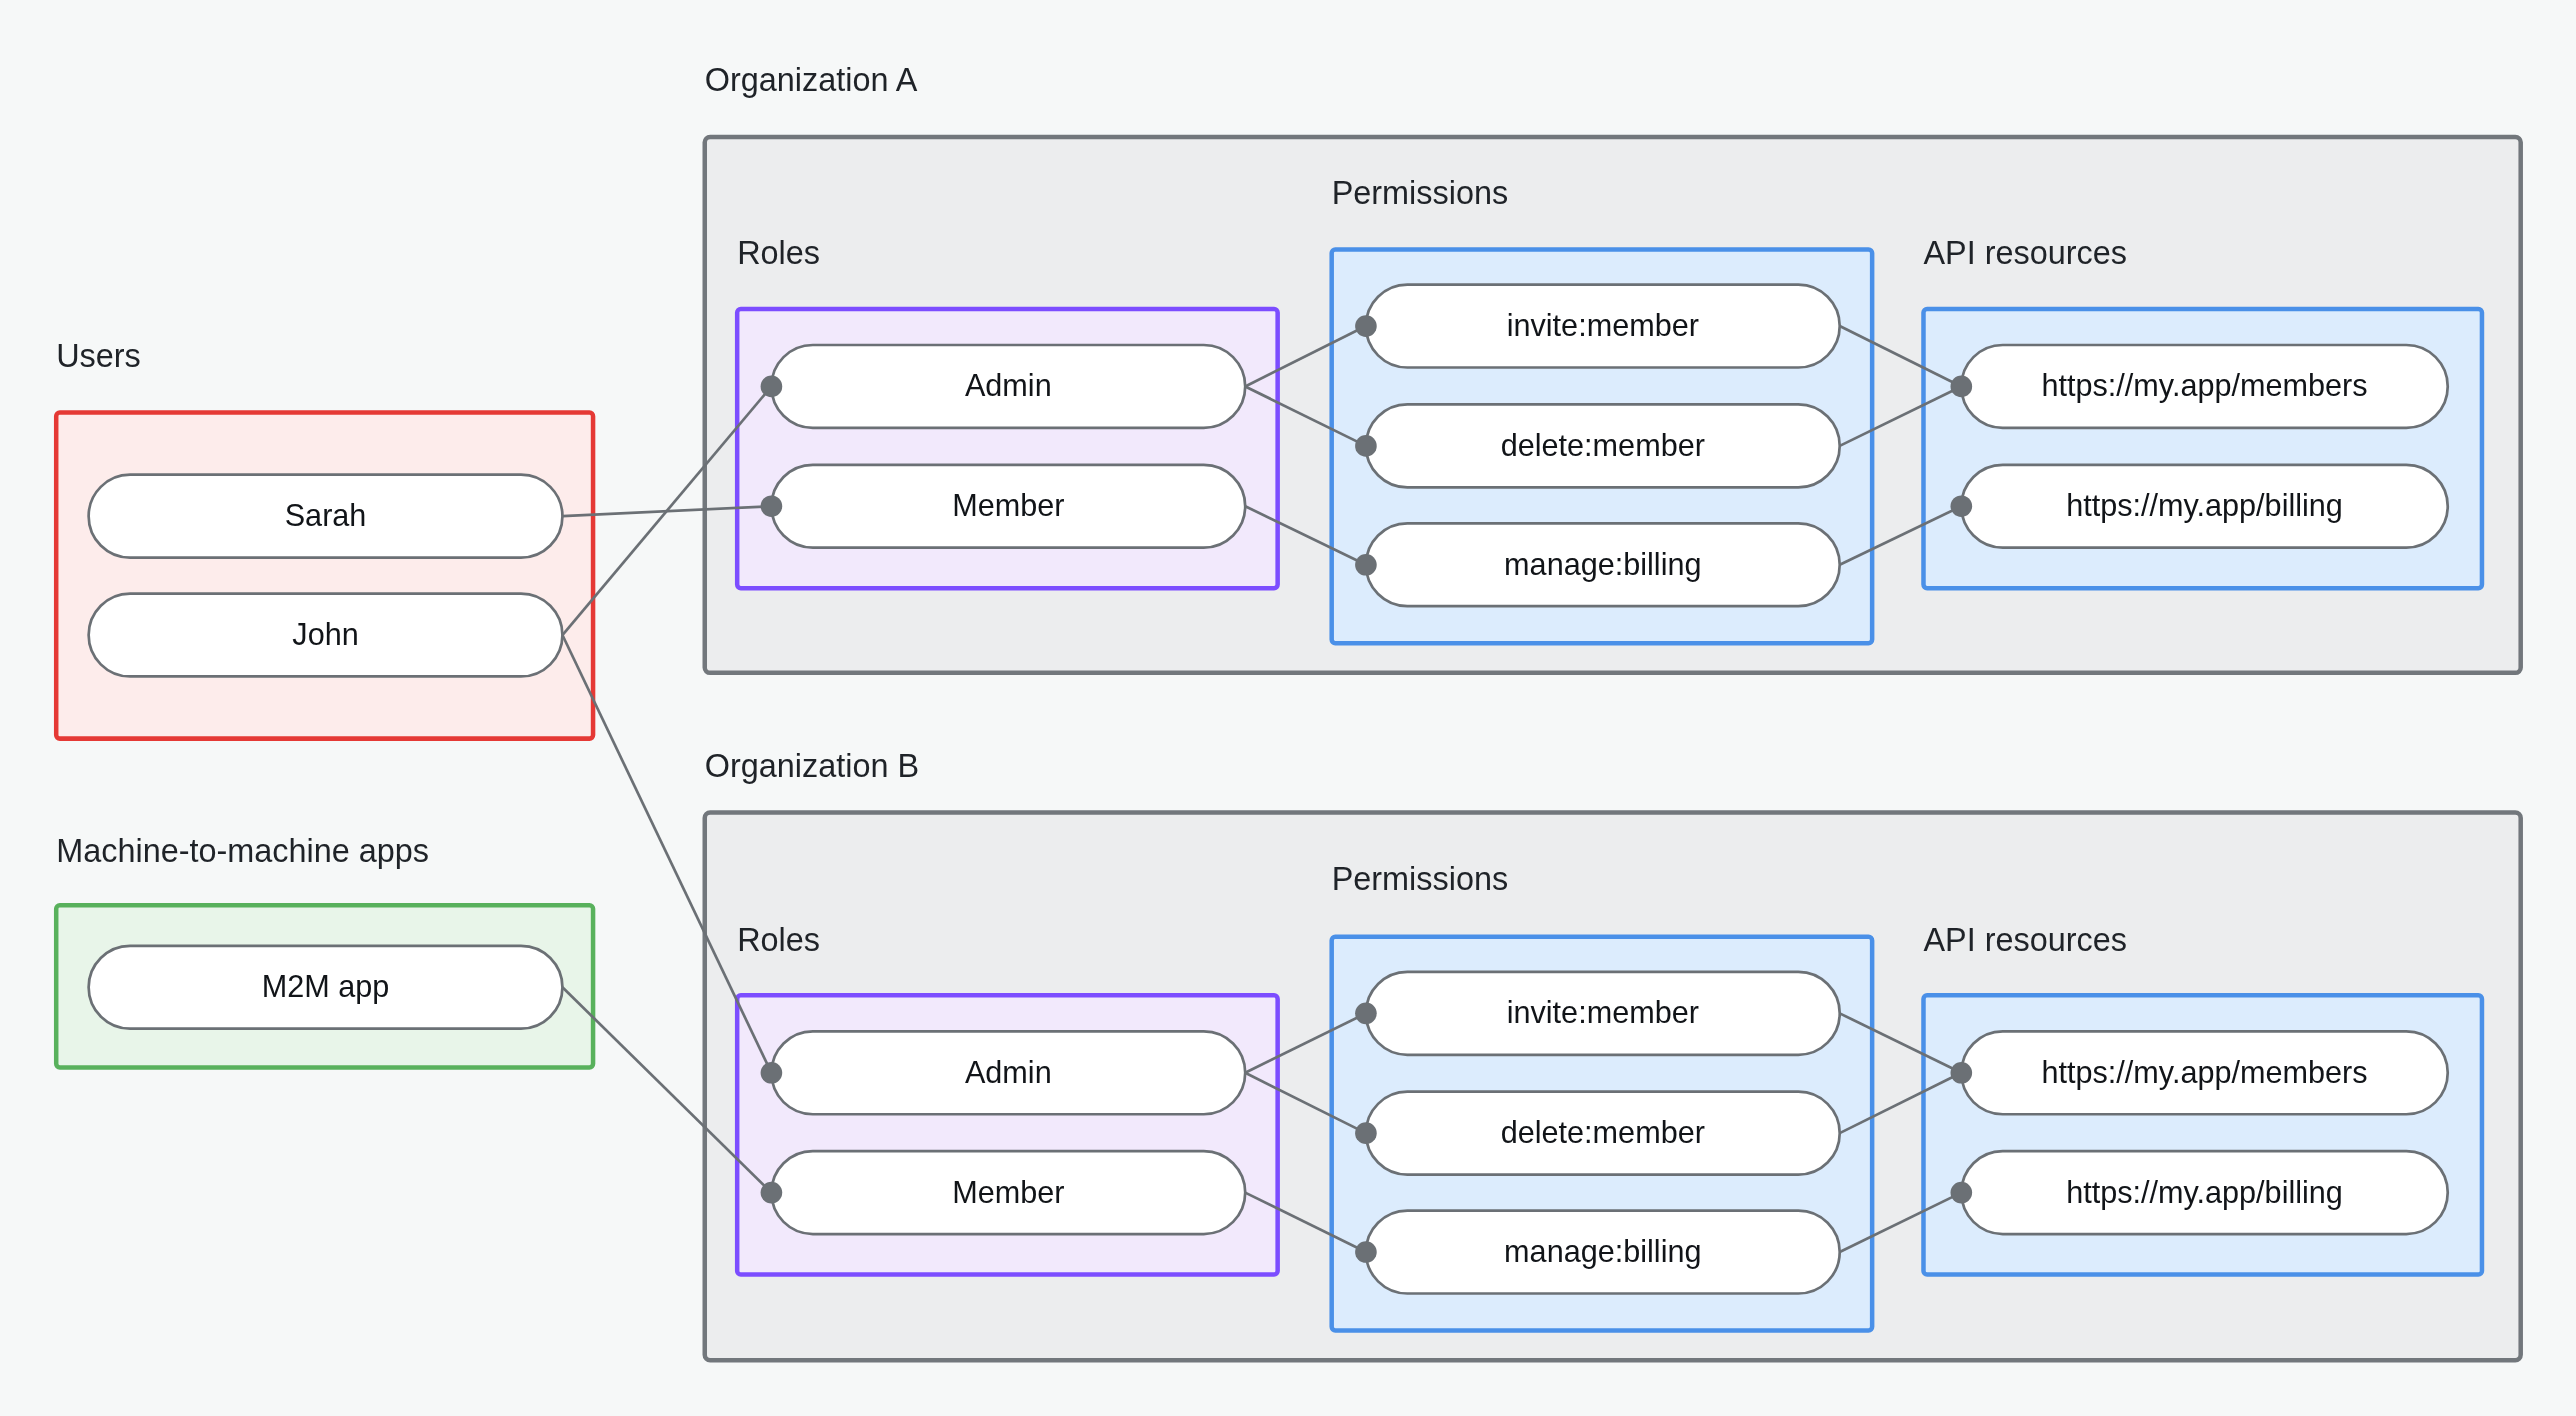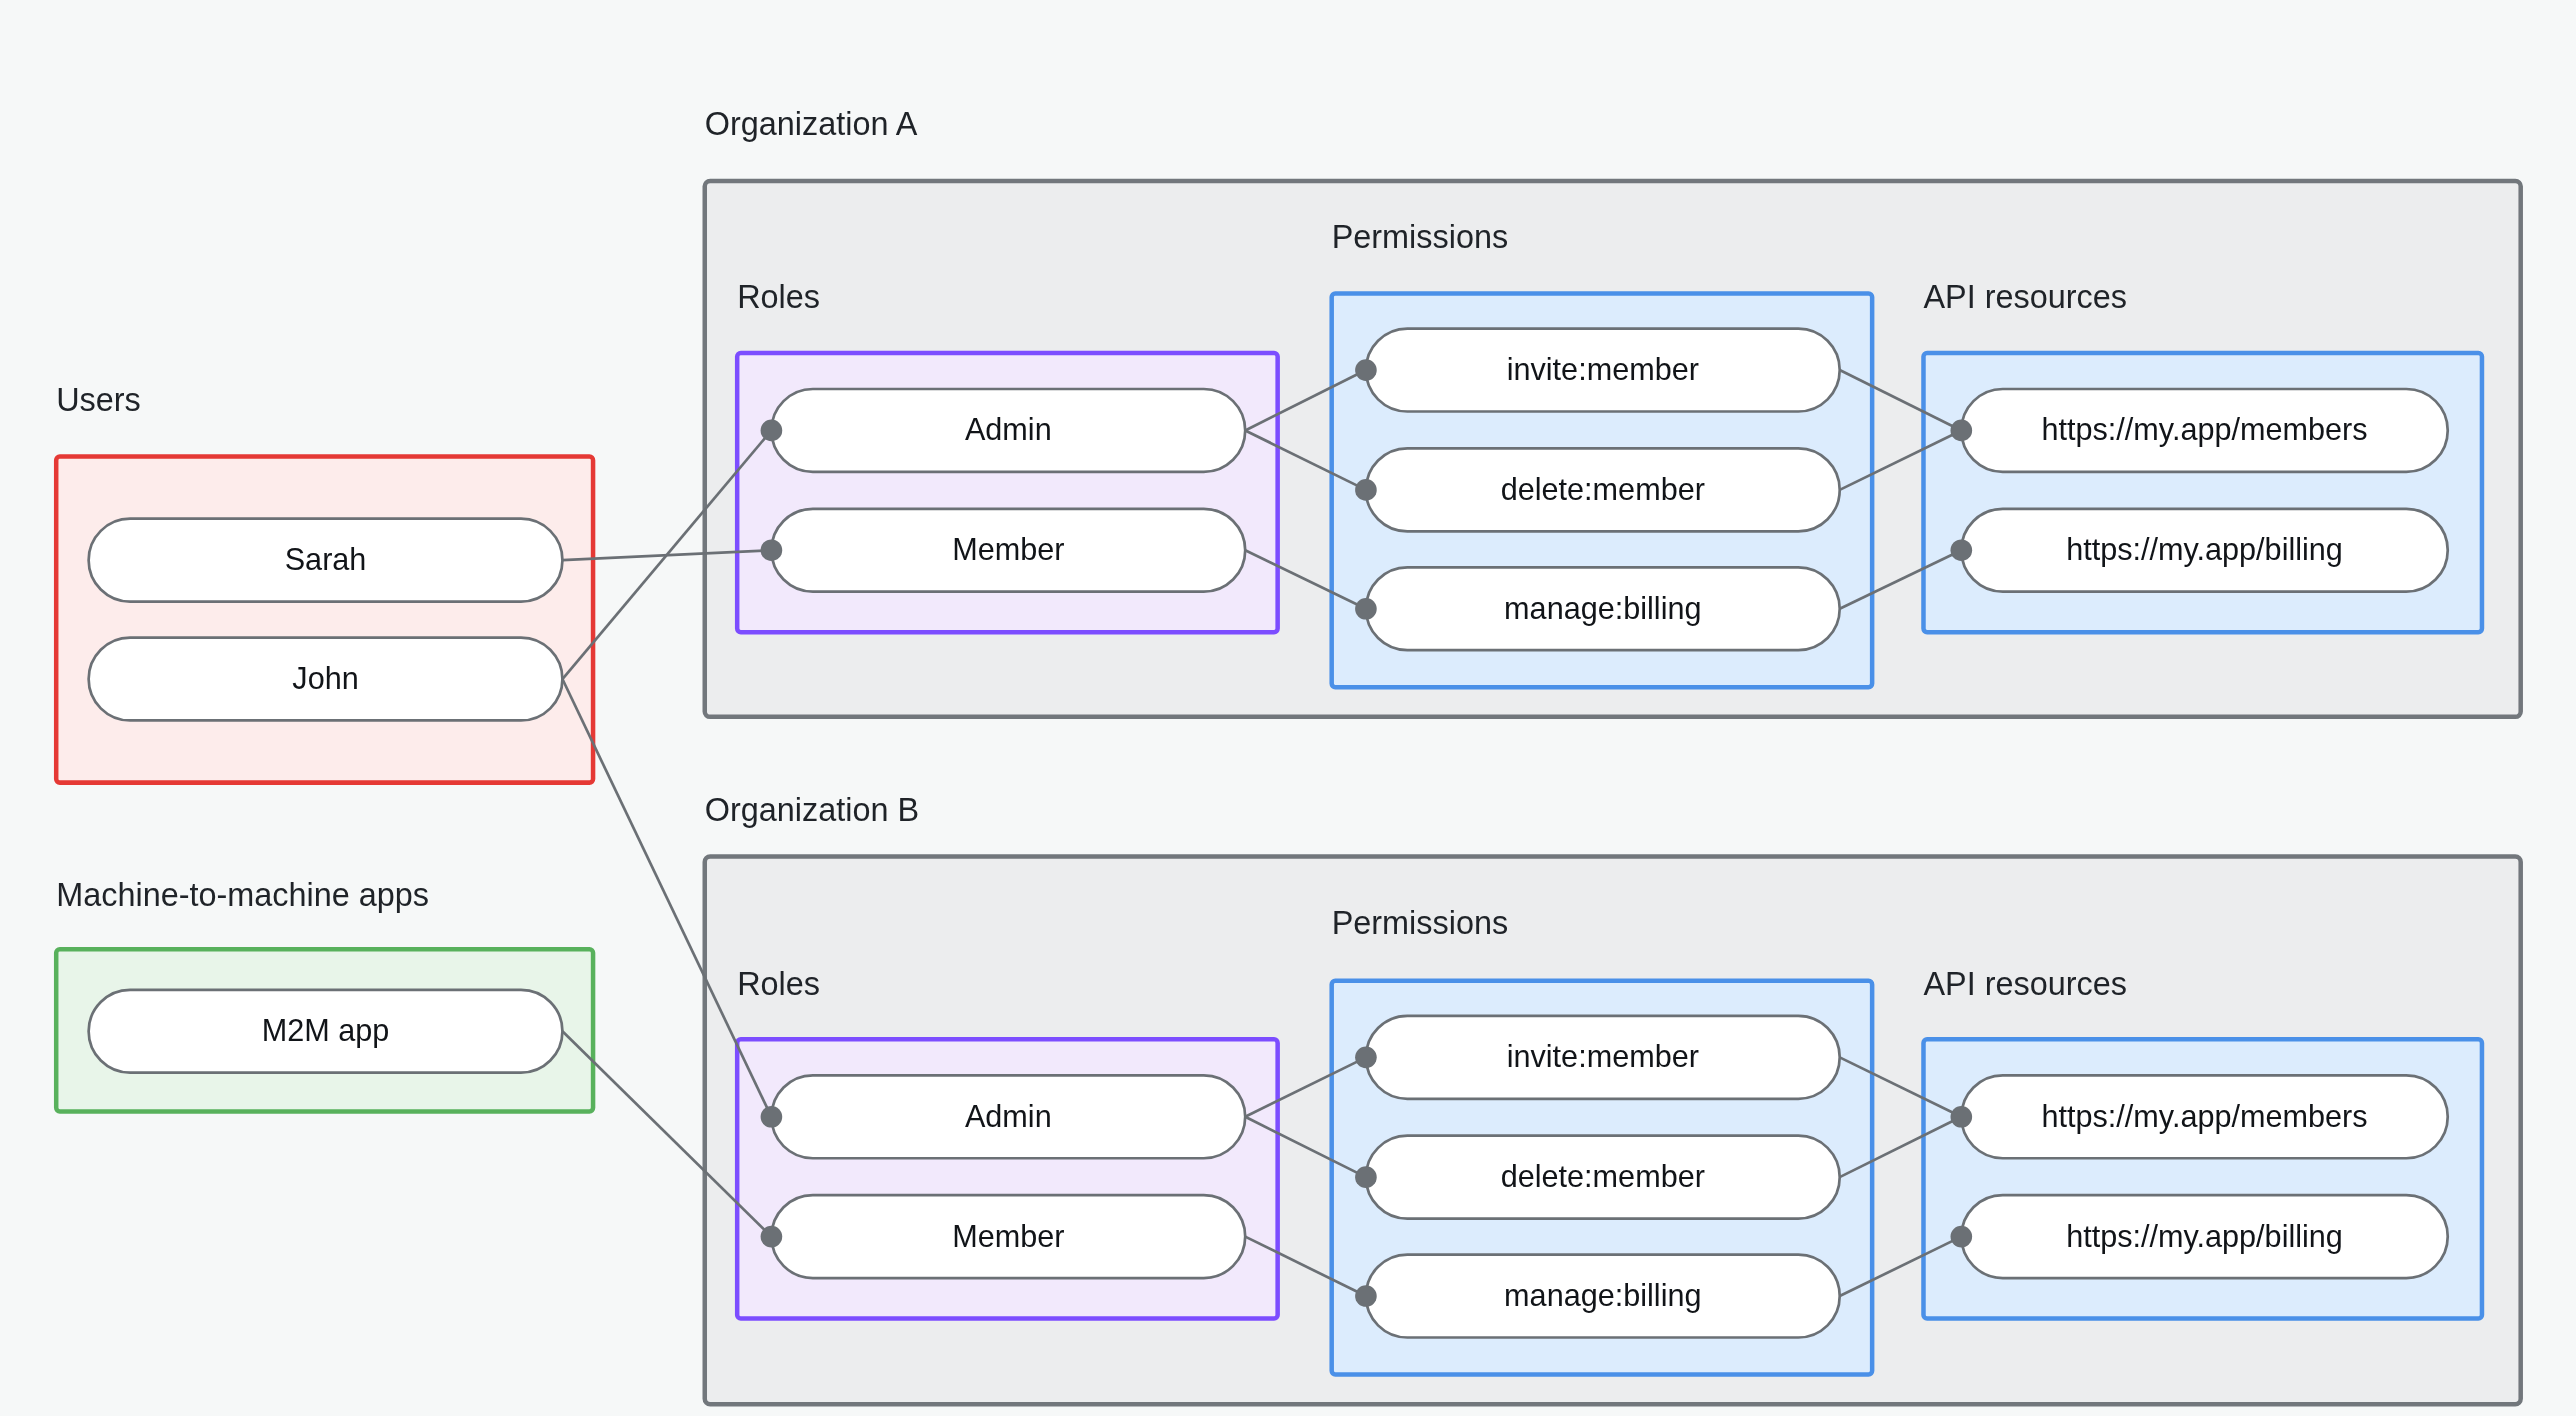--- a/index.html
+++ b/index.html
@@ -11,21 +11,20 @@
     width: 2576px;
     height: 1416px;
     font-family: "Liberation Sans", sans-serif;
     overflow: hidden;
   }
   #stage {
     position: relative;
     width: 2576px;
     height: 1044px;
     background: #f6f8f8;
-    margin-top: 44px;
   }
   svg.diagram {
     position: absolute;
     inset: 0;
     width: 2576px;
     height: 1416px;
   }
   .grp-label {
     font-size: 36px;
     fill: #1f2328;

